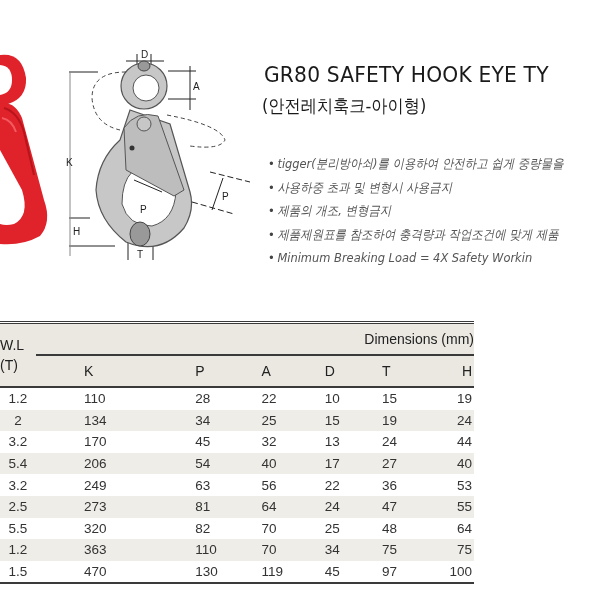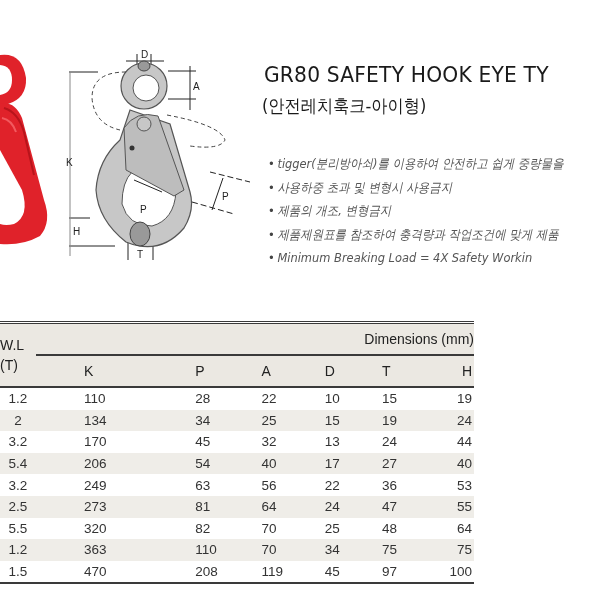--- a/index.html
+++ b/index.html
@@ -192,20 +192,20 @@
         <td class="c-k">363</td>
         <td class="c-p">110</td>
         <td class="c-a">70</td>
         <td class="c-d">34</td>
         <td class="c-t">75</td>
         <td class="c-h">75</td>
       </tr>
       <tr>
         <td class="c-wl">1.5</td>
         <td class="c-k">470</td>
-        <td class="c-p">208</td>
+        <td class="c-p">130</td>
         <td class="c-a">119</td>
         <td class="c-d">45</td>
         <td class="c-t">97</td>
         <td class="c-h">100</td>
       </tr>
     </tbody>
 </table>
 
 </body></html>

